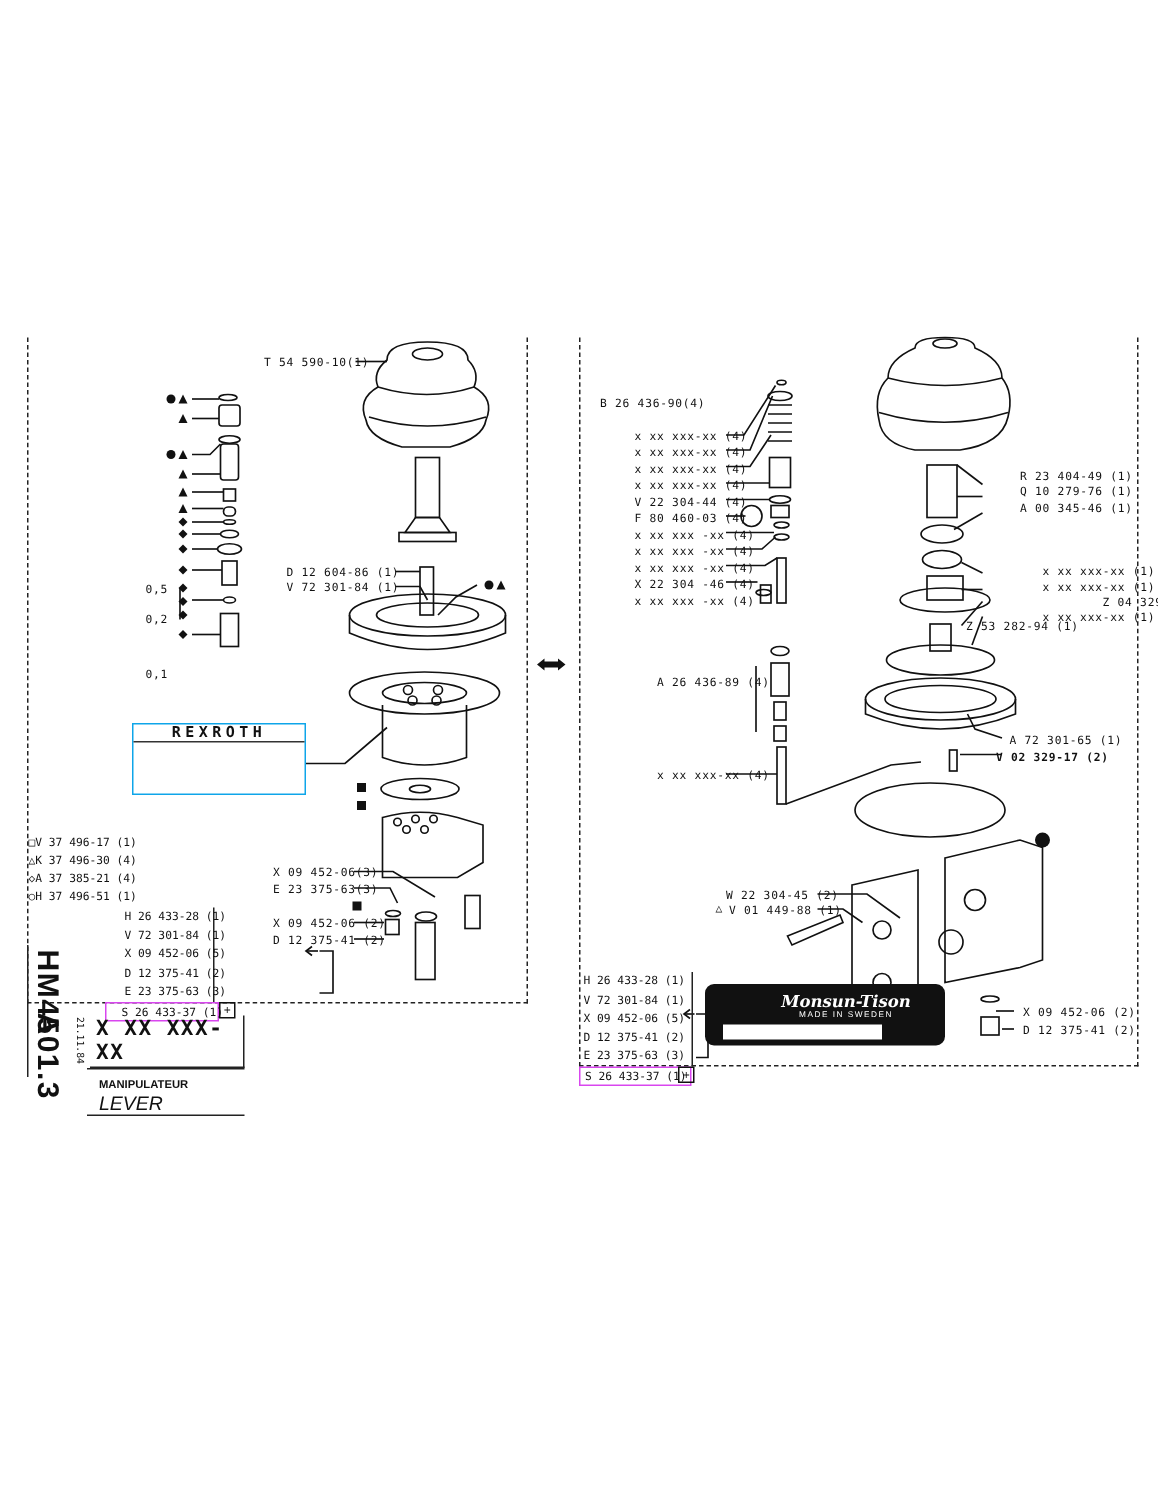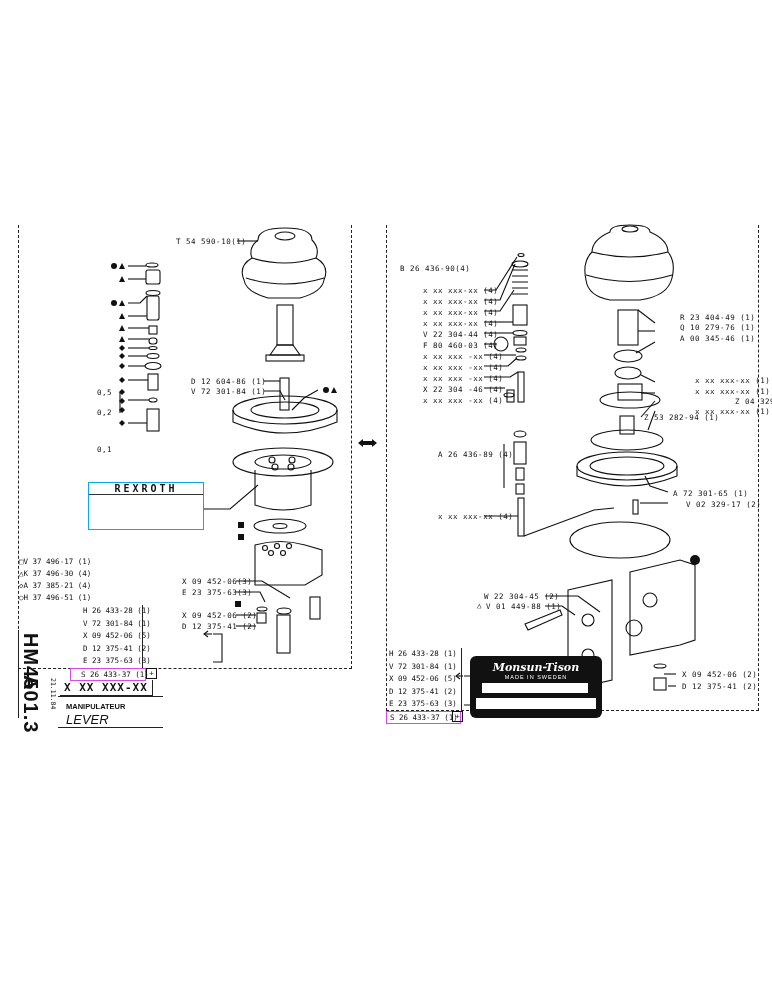--- a/index.html
+++ b/index.html
@@ -8,21 +8,21 @@
   .abs { position:absolute; }
   .lbl { position:absolute; font-size:7.5px; letter-spacing:0.5px; white-space:nowrap; font-family:"DejaVu Sans Mono", monospace; color:#111; }
   .frame { position:absolute; border-color:#222; border-style:dashed; }
   svg.art { position:absolute; left:0; top:0; width:772px; height:1000px; }
   .kitbox { position:absolute; border-left:1px solid #222; border-right:1px solid #222; }
   .kitrow { height:12.5px; line-height:12.5px; font-size:7.5px; padding-left:3px; font-family:"DejaVu Sans Mono", monospace; white-space:nowrap; }
   .kitlast { border:1px solid #d946ef; }
   .side-code { position:absolute; font-family:"Liberation Sans", sans-serif; font-weight:bold; font-size:20px; transform:rotate(90deg); transform-origin:left top; white-space:nowrap; letter-spacing:1px; }
   .date { position:absolute; font-size:6.5px; transform:rotate(90deg); transform-origin:left top; white-space:nowrap; font-family:"DejaVu Sans Mono", monospace; }
   .titlebox { position:absolute; }
-  .partno { border:1px solid #222; font-family:"DejaVu Sans Mono", monospace; font-size:11px; font-weight:bold; padding:1px 4px; display:inline-block; letter-spacing:1px; }
+  .partno { border:1px solid #222; font-family:"DejaVu Sans Mono", monospace; font-size:14px; font-weight:bold; padding:1px 4px; display:inline-block; letter-spacing:1px; }
   .tname { font-size:7.5px; font-weight:bold; font-family:"Liberation Sans", sans-serif; }
   .tname-en { font-size:13px; font-style:italic; font-family:"Liberation Sans", sans-serif; }
   .legend-row { font-size:7.5px; height:12px; line-height:12px; font-family:"DejaVu Sans Mono", monospace; white-space:nowrap; }
   .rexroth { position:absolute; border:1px solid #0ea5e9; background:#fff; }
   .rexroth-title { font-family:"DejaVu Sans Mono", monospace; font-weight:bold; font-size:10px; letter-spacing:3px; text-align:center; border-bottom:1px solid #333; }
   .plate { position:absolute; background:#111; border-radius:6px; color:#fff; }
   .plate-brand { font-family:"DejaVu Serif", serif; font-style:italic; font-weight:bold; font-size:11px; text-align:center; }
   .plate-sub { font-size:5.5px; letter-spacing:1px; text-align:center; font-family:"Liberation Sans", sans-serif; }
 </style>
 </head>
@@ -294,38 +294,38 @@
 
 <div class="lbl" style="left:680px; top:313px;">R 23 404-49 (1)</div>
 <div class="lbl" style="left:680px; top:323px;">Q 10 279-76 (1)</div>
 <div class="lbl" style="left:680px; top:334px;">A 00 345-46 (1)</div>
 <div class="lbl" style="left:644px; top:365px;margin-top:48px;">Z 53 282-94 (1)</div>
 <div class="lbl" style="left:695px; top:376px;">x xx xxx-xx (1)</div>
 <div class="lbl" style="left:695px; top:387px;">x xx xxx-xx (1)</div>
 <div class="lbl" style="left:695px; top:397px;margin-left:40px;">Z 04 329-05 (4)</div>
 <div class="lbl" style="left:695px; top:407px;">x xx xxx-xx (1)</div>
 <div class="lbl" style="left:673px; top:489px;">A 72 301-65 (1)</div>
-<div class="lbl" style="left:686px; top:500px;">V 02 329-17 (2)</div>
+<div class="lbl" style="left:664px; top:500px;font-weight:bold;">V 02 329-17 (2)</div>
 <div class="lbl" style="left:682px; top:670px;">X 09 452-06 (2)</div>
 <div class="lbl" style="left:682px; top:682px;">D 12 375-41 (2)</div>
 
 <div class="lbl" style="left:484px; top:592px;">W 22 304-45 (2)</div>
 <div class="lbl" style="left:486px; top:602px;">V 01 449-88 (1)</div>
 <div class="lbl" style="left:477px; top:601px;">△</div>
 
 <div class="kitbox" style="left:386px; top:648px; width:75px; border-left:none;">
   <div class="kitrow">H 26 433-28 (1)</div>
   <div class="kitrow">V 72 301-84 (1)</div>
   <div class="kitrow">X 09 452-06 (5)</div>
   <div class="kitrow">D 12 375-41 (2)</div>
   <div class="kitrow">E 23 375-63 (3)</div>
 </div>
 <div class="kitlast abs" style="left:386px; top:711px; width:73px; height:11px;">
   <div class="kitrow" style="height:11px; line-height:11px;">S 26 433-37 (1)</div>
 </div>
 <div class="abs" style="left:452px; top:711px; width:9px; height:9px; border:1px solid #111; font-size:8px; line-height:9px; text-align:center;">+</div>
 
-<div class="plate" style="left:470px; top:656px; width:132px; height:62px;">
+<div class="plate" style="left:470px; top:656px; width:132px; height:41px;padding-left:28px;">
   <div class="plate-brand" style="padding-top:5px;">Monsun-Tison</div>
   <div class="plate-sub">MADE IN SWEDEN</div>
   <div class="abs" style="left:12px; top:27px; width:106px; height:10px; background:#fff;"></div>
   <div class="abs" style="left:6px; top:42px; width:120px; height:11px; background:#fff;"></div>
 </div>
 
 </body></html>

